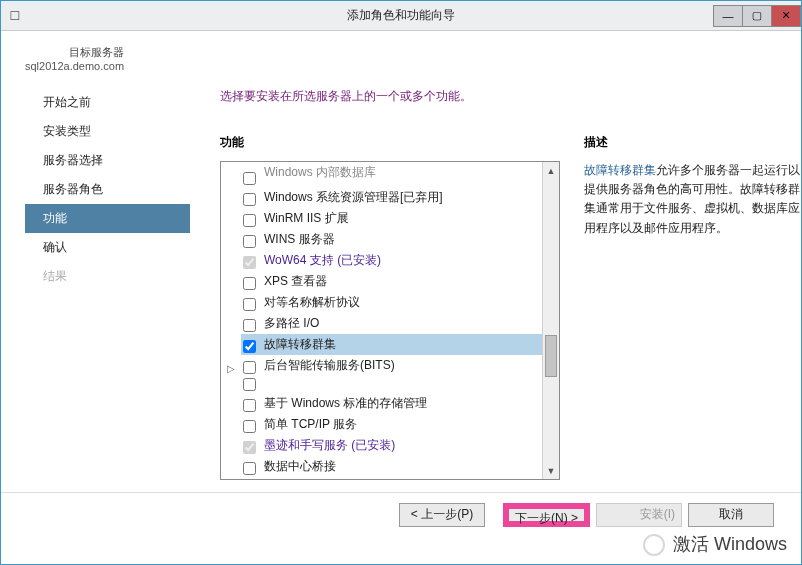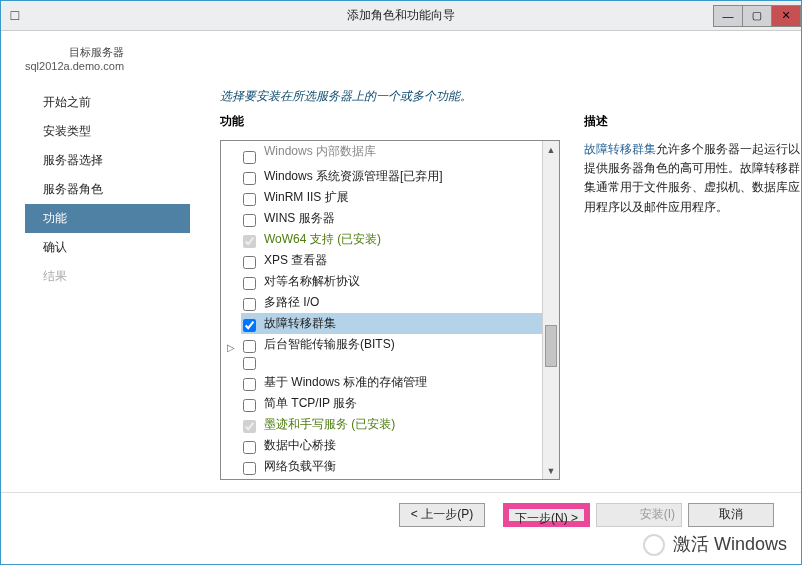--- a/index.html
+++ b/index.html
@@ -84,21 +84,21 @@
     background: #4f81a4;
     color: #fff;
   }
   .nav .step.disabled { color: #aaa; cursor: default; }
   .main {
     flex: 1;
     padding: 4px 0 0 30px;
     display: flex;
     flex-direction: column;
   }
-  .instruction { color: #0c4a6e; margin-bottom: 8px; font-style: italic; }
+  .instruction { color: #701a75; margin-bottom: 29px; }
   .panels { display: flex; flex: 1; min-height: 0; }
   .panel-left {
     width: 340px;
     display: flex;
     flex-direction: column;
   }
   .panel-right {
     flex: 1;
     padding-left: 24px;
   }
@@ -130,21 +130,21 @@
   }
   .feature-row label {
     display: inline-block;
     color: #222;
     margin-left: 2px;
   }
   .feature-row input[type=checkbox] {
     margin: 0 6px 0 0;
     width: 13px; height: 13px;
   }
-  .feature-row.installed label { color: #4d7c0f; }
+  .feature-row.installed label { color: #4c1d95; }
   .feature-row.installed input { accent-color: #999; }
   .feature-row.cut-top label { color: #888; position: relative; top: -4px; }
   .scrollbar {
     width: 17px;
     background: #efefef;
     border-left: 1px solid #d0d0d0;
     display: flex;
     flex-direction: column;
   }
   .scrollbar .arrow {

